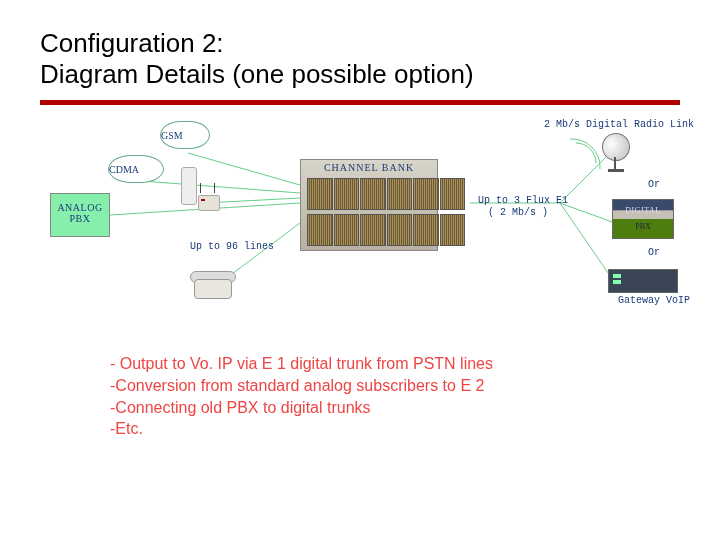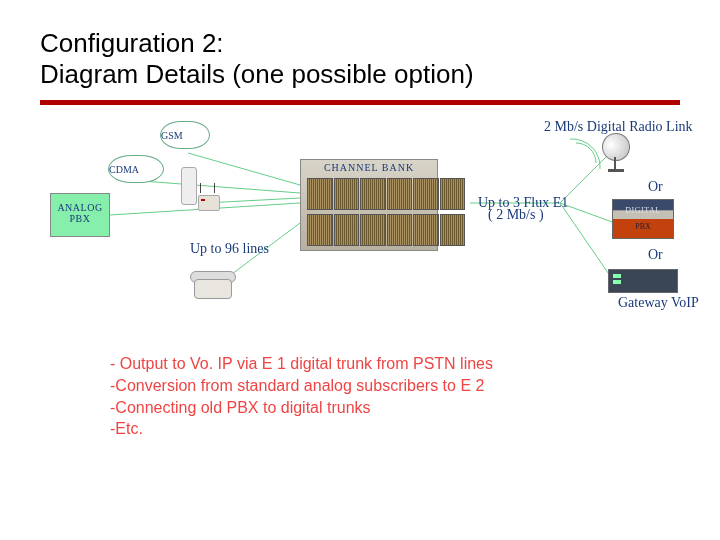--- a/index.html
+++ b/index.html
@@ -32,23 +32,23 @@
     margin-bottom: 18px;
   }
   .diagram {
     position: relative;
     width: 640px;
     height: 200px;
     margin: 0 auto 30px auto;
   }
   .lbl {
     position: absolute;
-    font-size: 14px;
+    font-size: 10px;
     color: #1a3a7a;
-    font-family: Liberation Serif, serif;
+    font-family: Liberation Mono, monospace;
     white-space: nowrap;
   }
   .box {
     position: absolute;
     border: 1px solid #888;
     background: #f4f4f0;
     font-size: 8px;
     color: #223;
     text-align: center;
     box-sizing: border-box;
@@ -111,21 +111,21 @@
     position:absolute; left:0;top:6px;width:44px;height:10px;
     background:#ddd;border:1px solid #999;border-radius:6px;
   }
   .antenna {
     position:absolute;
   }
   .dish {
     position:absolute;
   }
   .rack {
-    position:absolute;border:1px solid #666;background:#c2410c;
+    position:absolute;border:1px solid #666;background:#4d7c0f;
     box-sizing:border-box;
   }
   .svg-layer {
     position:absolute; left:0; top:0; width:640px; height:200px;
     pointer-events:none;
   }
   .bullets {
     margin-left: 70px;
     margin-right: 60px;
     font-family: Verdana, sans-serif;

